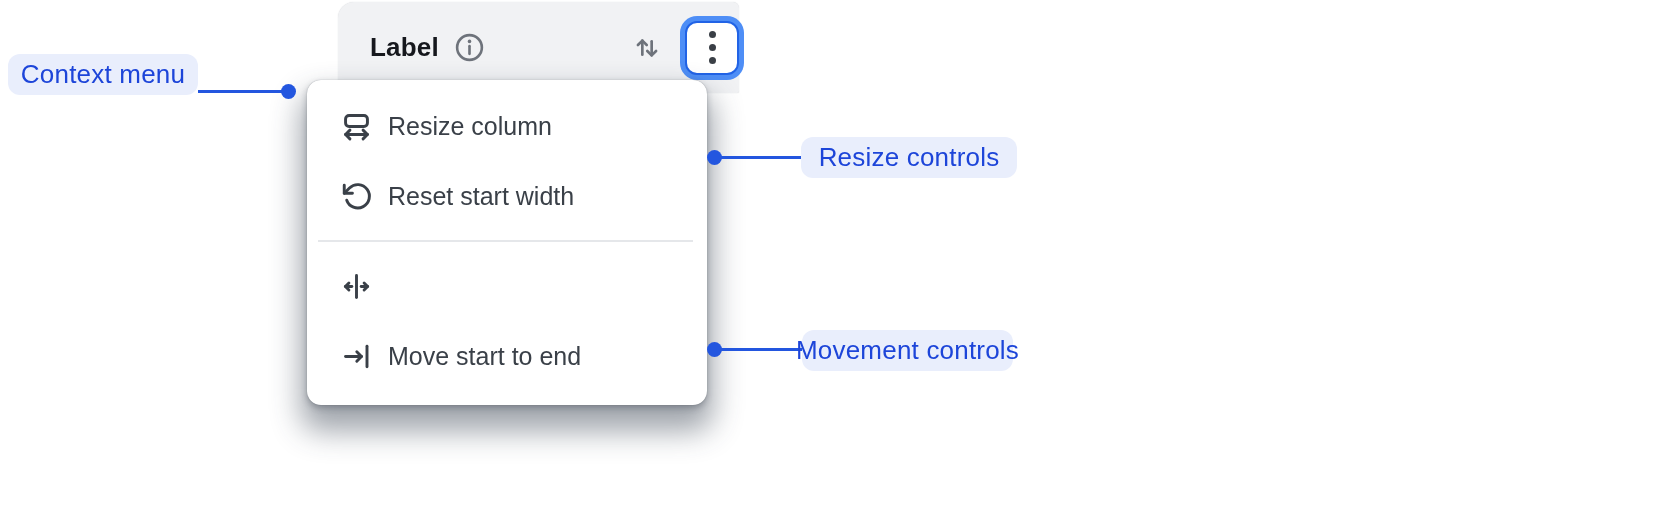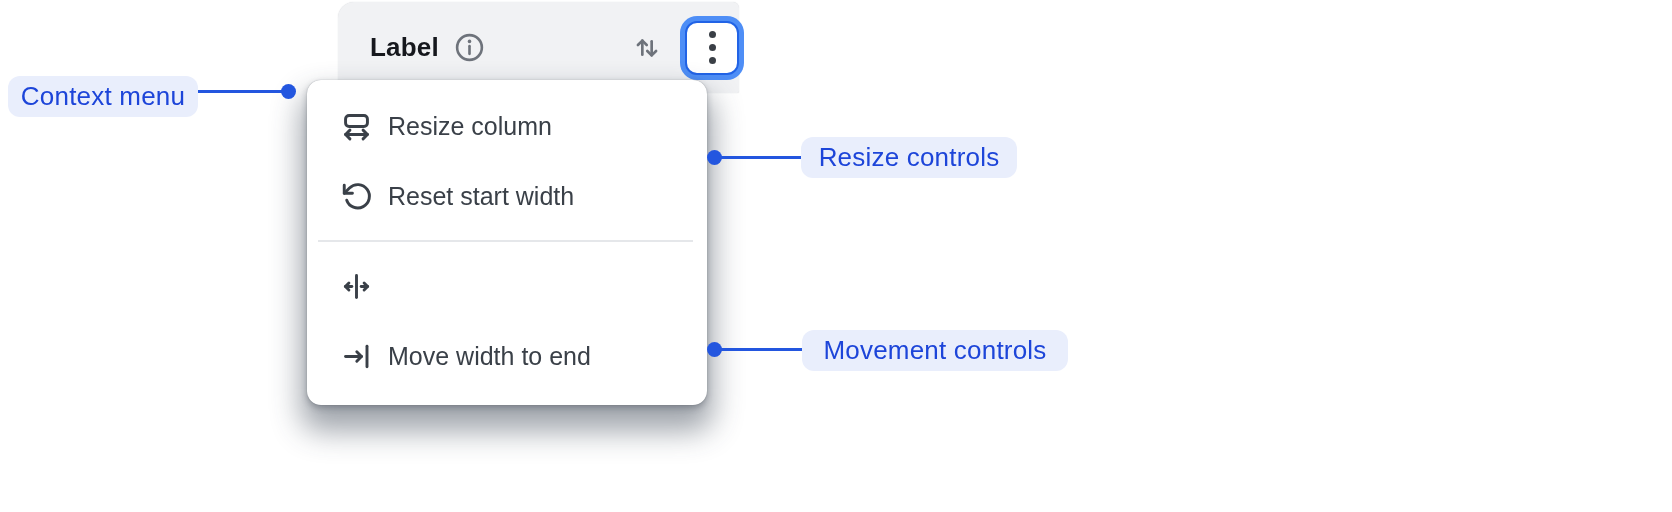--- a/index.html
+++ b/index.html
@@ -142,33 +142,33 @@
 
 
   <div class="menu-item" role="menuitem">
     <span class="mi-icon">
       <svg width="35" height="35" viewBox="0 0 24 24" fill="none" stroke="#3a4048" stroke-width="2" stroke-linecap="round" stroke-linejoin="round">
         <path d="M19.2 5 L19.2 19"></path>
         <path d="M4.5 12 L15.4 12"></path>
         <path d="M12.2 8.8 L15.4 12 L12.2 15.2"></path>
       </svg>
     </span>
-    <span class="mi-label">Move width to end</span>
+    <span class="mi-label">Move start to end</span>
   </div>
 </div>
 
-<div class="pill" style="left:8px;top:76px;width:190px;">
+<div class="pill" style="left:8px;top:54px;width:190px;">
   <span>Context menu</span>
 </div>
 <div class="leader" style="left:198px;top:90px;width:90px;"></div>
 <div class="leader-dot" style="left:281px;top:84px;"></div>
 
 <div class="leader-dot" style="left:707px;top:150px;"></div>
 <div class="leader" style="left:714px;top:156px;width:88px;"></div>
 <div class="pill" style="left:801px;top:137px;width:216px;text-align:right;">
   <span>Resize controls</span>
 </div>
 
 <div class="leader-dot" style="left:707px;top:342px;"></div>
 <div class="leader" style="left:714px;top:348px;width:89px;"></div>
-<div class="pill" style="left:802px;top:330px;width:266px;">
+<div class="pill" style="left:802px;top:330px;width:211px;">
   <span>Movement controls</span>
 </div>
 
 </body></html>

